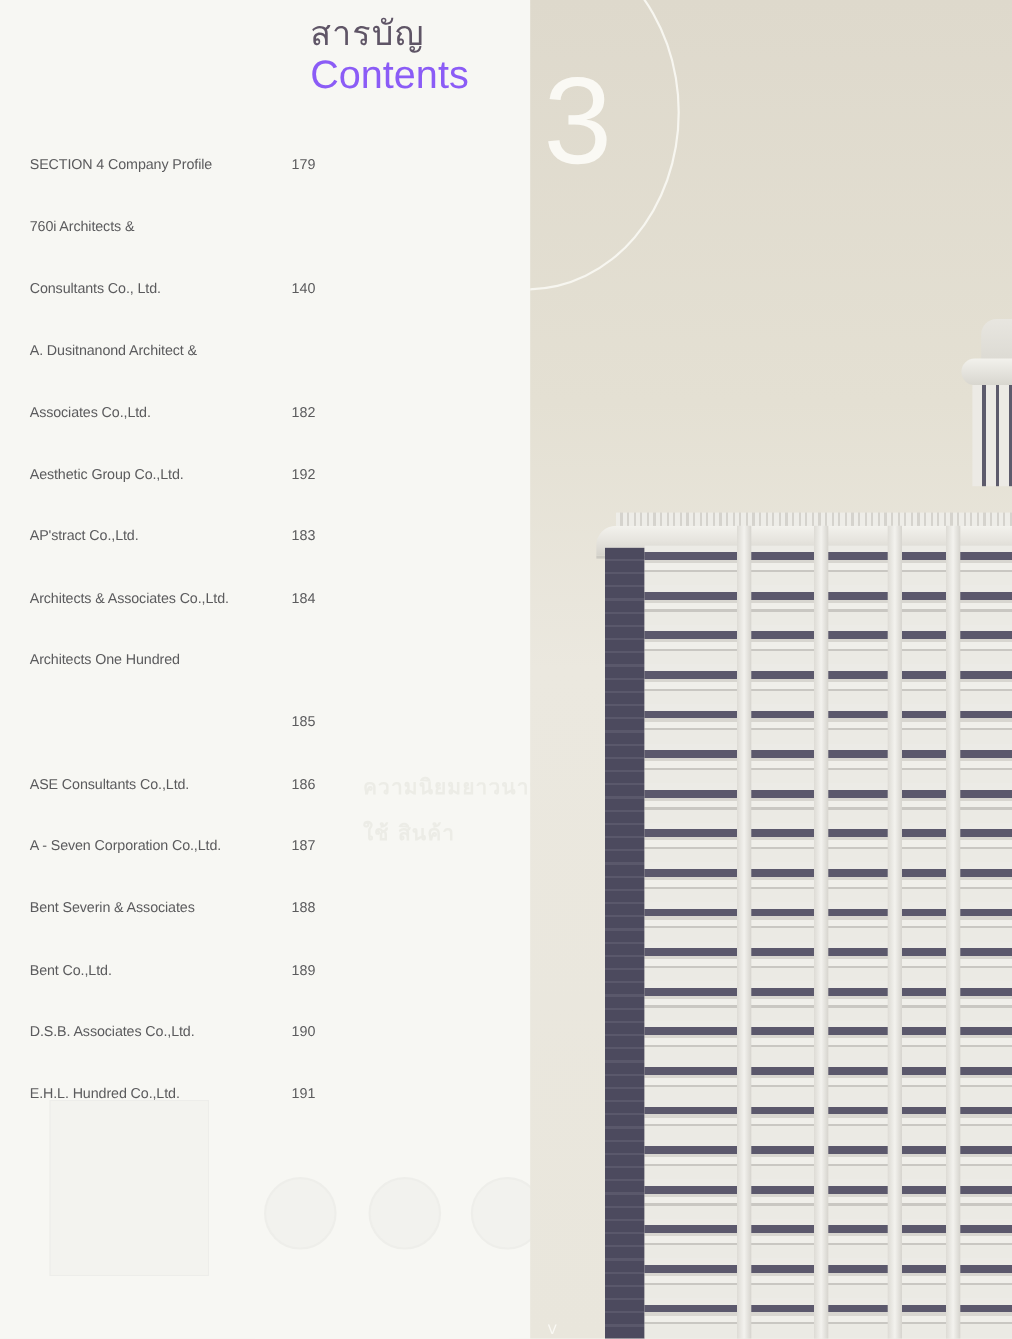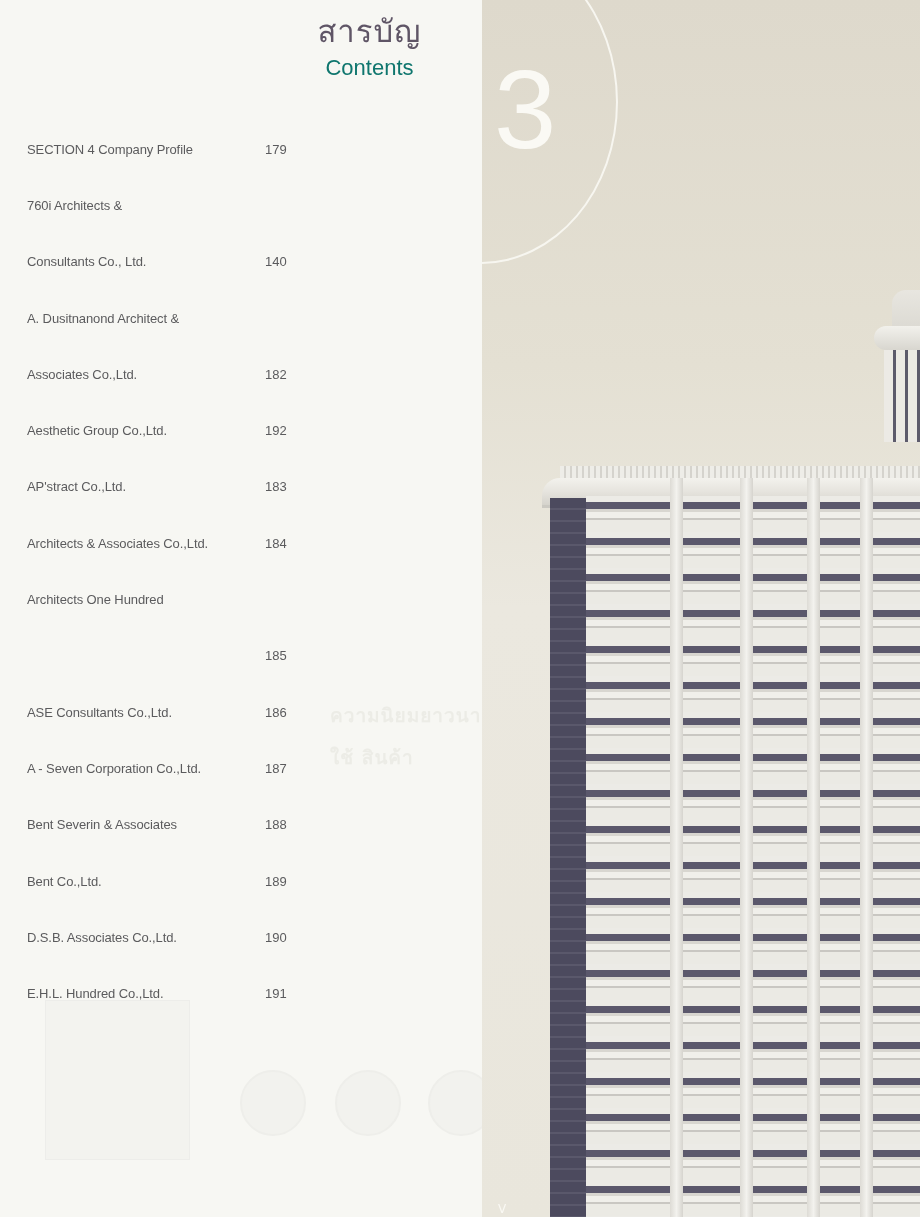--- a/index.html
+++ b/index.html
@@ -17,27 +17,27 @@
   }
   .ghost-box {
     position: absolute; border: 1px solid #ededea; background: #f3f3ef;
   }
   .ghost-circle {
     position: absolute; width: 66px; height: 66px; border-radius: 50%;
     border: 2px solid #eeeeea; background: #f2f2ee;
   }
 
   
-  .heading { position: absolute; right: 0; top: 14px; width: 200px; text-align: center; padding-right: 25px; }
+  .heading { position: absolute; right: 0; top: 14px; width: 200px; text-align: left; padding-right: 25px; }
   .heading-thai {
     display: block; color: #5f5566; font-size: 31px; line-height: 34px;
     font-family: "DejaVu Sans", sans-serif; letter-spacing: 1px;
   }
   .heading-en {
-    display: block; color: #0f766e; font-size: 22px; line-height: 40px;
+    display: block; color: #8b5cf6; font-size: 36px; line-height: 40px;
     font-family: "Liberation Sans", sans-serif;
   }
 
   
   .toc { position: absolute; left: 27px; top: 121px; width: 280px; }
   .toc-row {
     position: relative; height: 56.3px; display: flex; align-items: center;
     color: #5b5b5d; font-family: "Liberation Sans", sans-serif; font-size: 13px;
   }
   .toc-label { flex: 1; white-space: nowrap; letter-spacing: -0.1px; }

